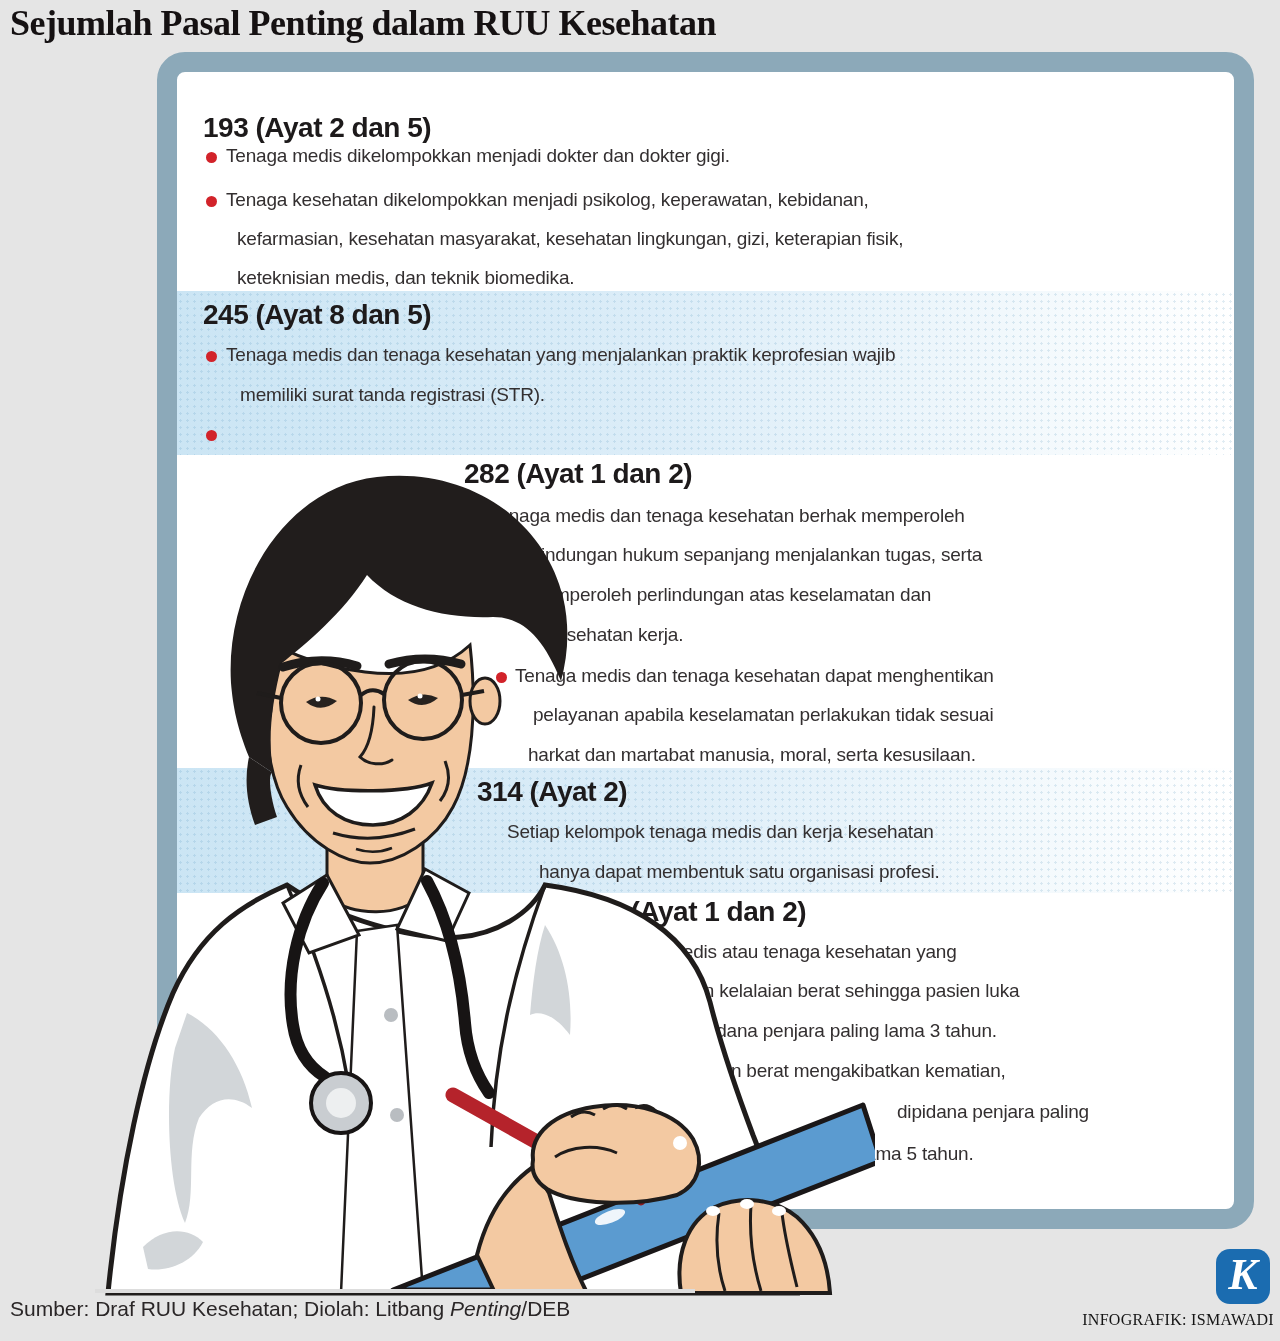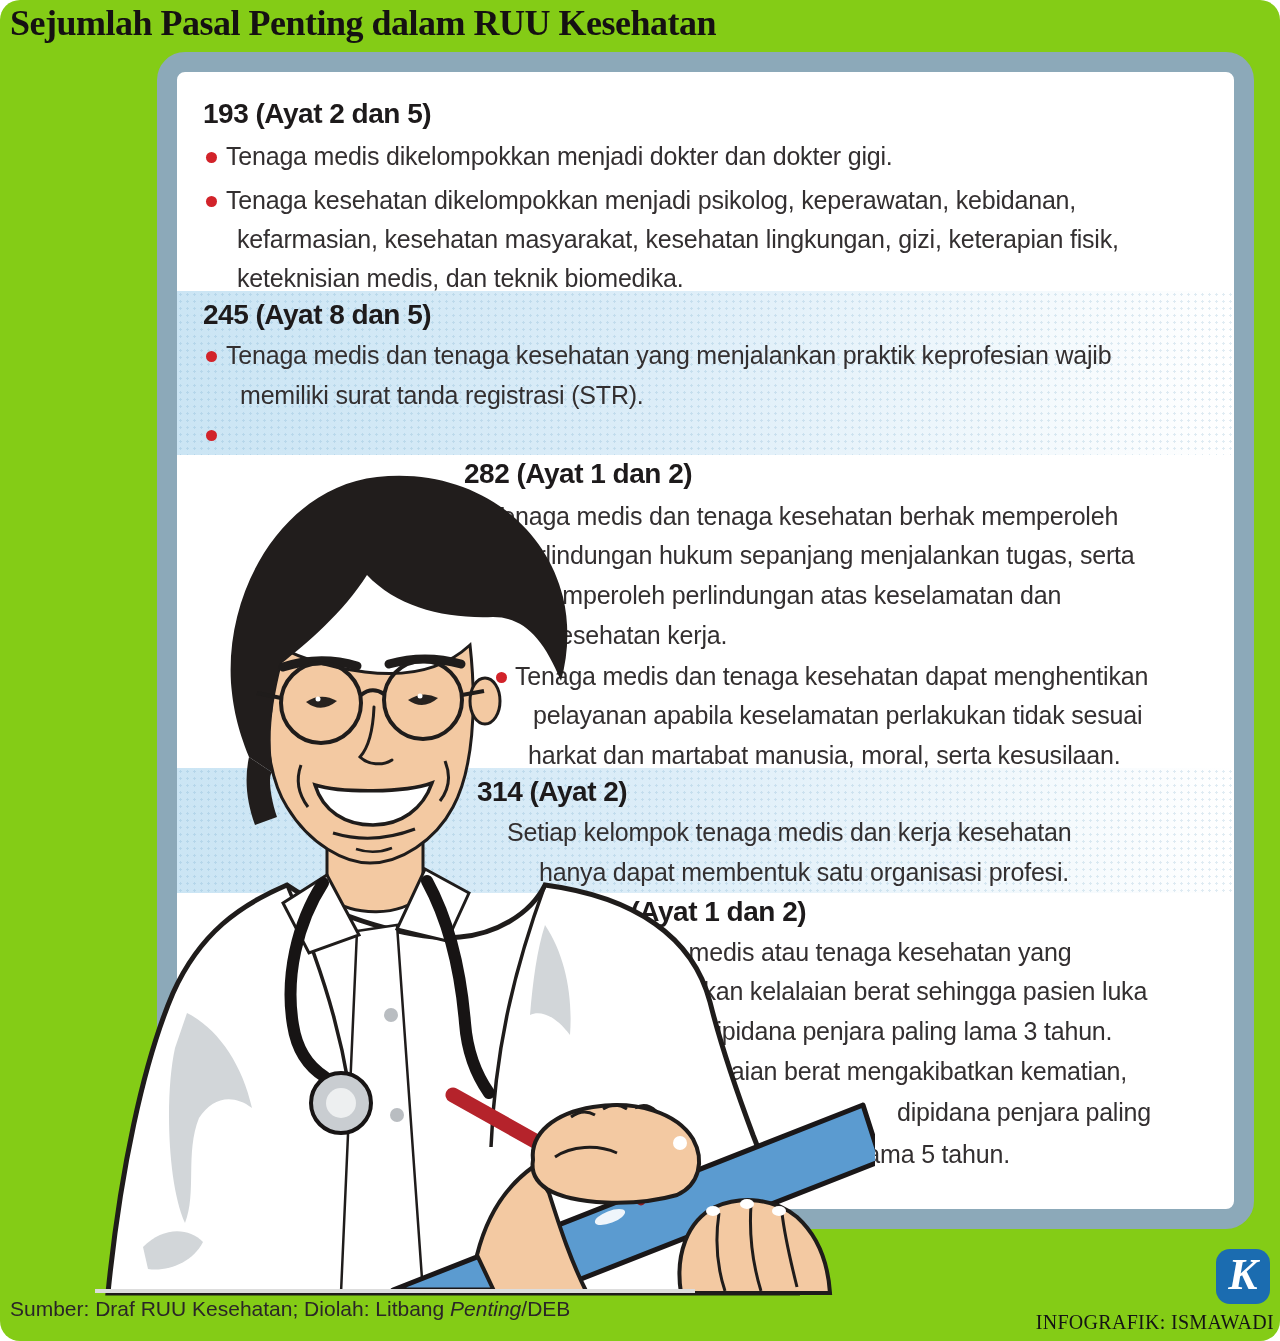--- a/index.html
+++ b/index.html
@@ -1,19 +1,18 @@
 <!DOCTYPE html>
 <html style="--bullet-red: #d2232a; --panel-border: #8ca9b9; --band-blue: #cbe5f4; --kompas-blue: #1b6cb0; --clipboard-blue: #5b9bd0; --skin: #f3c9a2; --text: #332f30;"><head>
 <meta charset="utf-8">
 <style>
   html,body{margin:0;padding:0;background:#ffffff;}
   .canvas{
-    position:relative;width:1280px;height:1341px;overflow:hidden;background:#84cc16;
+    position:relative;width:1280px;height:1341px;overflow:hidden;background:#e5e5e5;
     font-family:"Liberation Sans","DejaVu Sans",sans-serif;
-    border-radius:20px;
   }
   .title{
     position:absolute;left:10px;top:2px;margin:0;
     font-family:"Liberation Serif","DejaVu Serif",serif;
     font-weight:700;font-size:36px;letter-spacing:-0.5px;color:#151112;white-space:nowrap;
   }
   .panel{
     position:absolute;left:157px;top:52px;width:1097px;height:1177px;
     box-sizing:border-box;border:20px solid var(--panel-border,#8ca9b9);
     border-radius:28px;background:#ffffff;
@@ -25,21 +24,21 @@
       linear-gradient(90deg, var(--band-blue,#cbe5f4) 0%, #dcedf8 45%, #f1f8fc 78%, #ffffff 100%);
     background-size:7px 7px, 100% 100%;
   }
   .band-245{top:291px;height:164px;}
   .band-314{top:768px;height:125px;}
   .sec-h{
     position:absolute;margin:0;font-weight:700;font-size:28px;letter-spacing:-0.5px;
     color:#1d1a1b;white-space:nowrap;
   }
   .ln{
-    position:absolute;font-size:25px;letter-spacing:-0.2px;line-height:30px;
+    position:absolute;font-size:19px;letter-spacing:-0.2px;line-height:30px;
     color:#332f30;white-space:nowrap;
   }
   .dot{
     position:absolute;width:11px;height:11px;border-radius:50%;
     background:var(--bullet-red,#d2232a);
   }
   .doctor{position:absolute;left:25px;top:455px;width:850px;height:842px;}
   .source{
     position:absolute;left:10px;top:1297px;font-size:21px;color:#2a2627;white-space:nowrap;
   }
@@ -48,35 +47,35 @@
     position:absolute;left:1216px;top:1249px;width:54px;height:55px;border-radius:14px;
     background:var(--kompas-blue,#1b6cb0);display:flex;align-items:center;justify-content:center;
   }
   .klogo span{
     font-family:"Liberation Serif","DejaVu Serif",serif;font-style:italic;font-weight:700;
     font-size:44px;color:#ffffff;line-height:1;padding-bottom:4px;
   }
   .credit{
     position:absolute;right:6px;top:1311px;
     font-family:"Liberation Serif","DejaVu Serif",serif;
-    font-size:20px;letter-spacing:0.3px;color:#141414;white-space:nowrap;
+    font-size:16px;letter-spacing:0.3px;color:#141414;white-space:nowrap;
   }
 </style>
 </head>
 <body>
 
 <div class="canvas">
 
   <h1 class="title">Sejumlah Pasal Penting dalam RUU Kesehatan</h1>
 
   <div class="panel"></div>
   <div class="band band-245"></div>
   <div class="band band-314"></div>
 
-  <h2 class="sec-h" style="left:203px;top:98px">193 (Ayat 2 dan 5)</h2>
+  <h2 class="sec-h" style="left:203px;top:112px">193 (Ayat 2 dan 5)</h2>
   <span class="dot" style="left:206px;top:152px"></span>
   <div class="ln" style="left:226px;top:141px">Tenaga medis dikelompokkan menjadi dokter dan dokter gigi.</div>
   <span class="dot" style="left:206px;top:196px"></span>
   <div class="ln" style="left:226px;top:185px">Tenaga kesehatan dikelompokkan menjadi psikolog, keperawatan, kebidanan,</div>
   <div class="ln" style="left:237px;top:224px">kefarmasian, kesehatan masyarakat, kesehatan lingkungan, gizi, keterapian fisik,</div>
   <div class="ln" style="left:237px;top:263px">keteknisian medis, dan teknik biomedika.</div>
 
   <h2 class="sec-h" style="left:203px;top:299px">245 (Ayat 8 dan 5)</h2>
   <span class="dot" style="left:206px;top:351px"></span>
   <div class="ln" style="left:226px;top:340px">Tenaga medis dan tenaga kesehatan yang menjalankan praktik keprofesian wajib</div>

